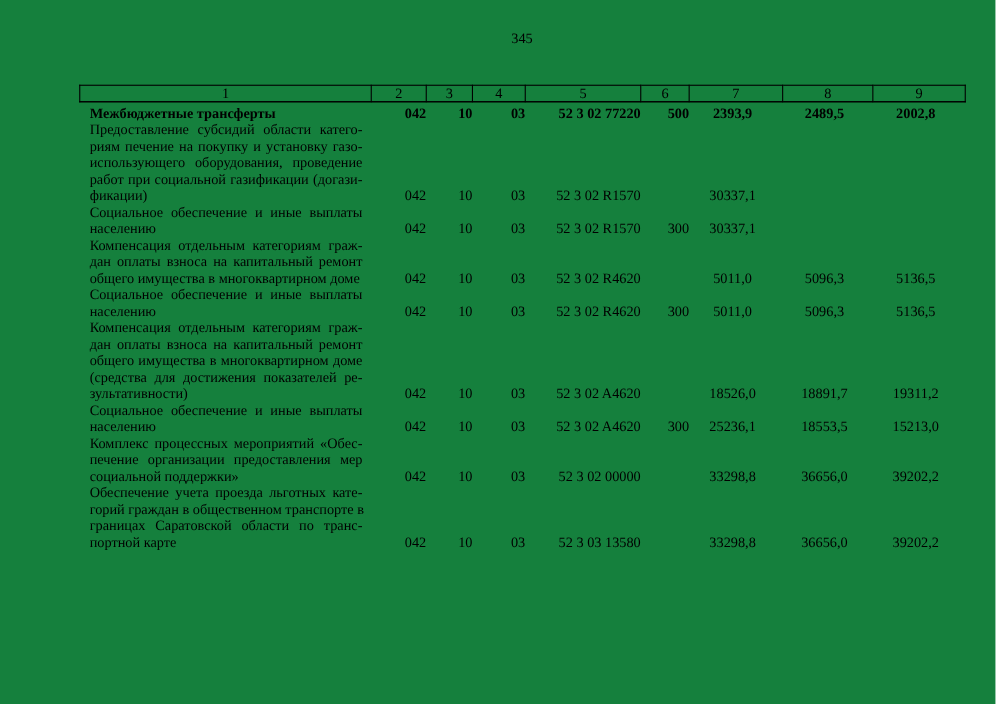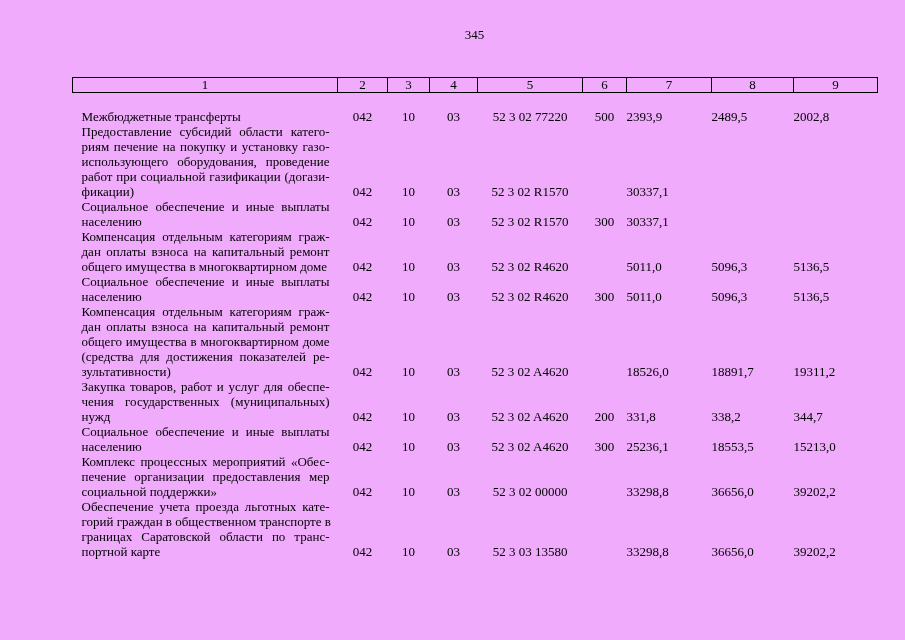--- a/index.html
+++ b/index.html
@@ -4,21 +4,21 @@
 <style>
   html, body {
     margin: 0;
     padding: 0;
     background: #ffffff;
   }
   .page {
     position: relative;
     width: 905px;
     height: 640px;
-    background: #f0abfc;
+    background: #15803d;
     color: #000000;
     font-family: "Liberation Serif", "DejaVu Serif", serif;
     font-size: 13px;
     line-height: 15px;
     overflow: hidden;
   }
   .page-number {
     position: absolute;
     top: 27px;
     left: 72px;
@@ -49,33 +49,33 @@
     font-weight: normal;
     padding: 0;
     height: 14px;
     line-height: 14px;
     text-align: center;
   }
   tbody td {
     vertical-align: bottom;
     padding: 0;
   }
-  tbody tr:first-child td { padding-top: 16px; }
+  tbody tr:first-child td { padding-top: 2px; font-weight: bold; }
   td.name {
     padding-left: 9px;
     padding-right: 8px;
     text-align: left;
   }
   td.name .ln { white-space: nowrap; }
   td.name .just {
     text-align: justify;
     text-align-last: justify;
   }
-  td.c { text-align: center; }
-  td.r { text-align: left; padding-right: 6px; }
+  td.c { text-align: right; }
+  td.r { text-align: center; padding-right: 6px; }
 </style>
 </head>
 <body>
 
 <div class="page">
   <div class="page-number">345</div>
 
   <table class="budget">
     <colgroup>
       <col class="c1">
@@ -187,35 +187,20 @@
           <td class="c">10</td>
           <td class="c">03</td>
           <td class="c">52 3 02 A4620</td>
           <td class="c"></td>
           <td class="r">18526,0</td>
           <td class="r">18891,7</td>
           <td class="r">19311,2</td>
         </tr>
         <tr>
           <td class="name">
-            <div class="ln just">Закупка товаров, работ и услуг для обеспе-</div>
-            <div class="ln just">чения государственных (муниципальных)</div>
-            <div class="ln">нужд</div>
-          </td>
-          <td class="c">042</td>
-          <td class="c">10</td>
-          <td class="c">03</td>
-          <td class="c">52 3 02 A4620</td>
-          <td class="c">200</td>
-          <td class="r">331,8</td>
-          <td class="r">338,2</td>
-          <td class="r">344,7</td>
-        </tr>
-        <tr>
-          <td class="name">
             <div class="ln just">Социальное обеспечение и иные выплаты</div>
             <div class="ln">населению</div>
           </td>
           <td class="c">042</td>
           <td class="c">10</td>
           <td class="c">03</td>
           <td class="c">52 3 02 A4620</td>
           <td class="c">300</td>
           <td class="r">25236,1</td>
           <td class="r">18553,5</td>

